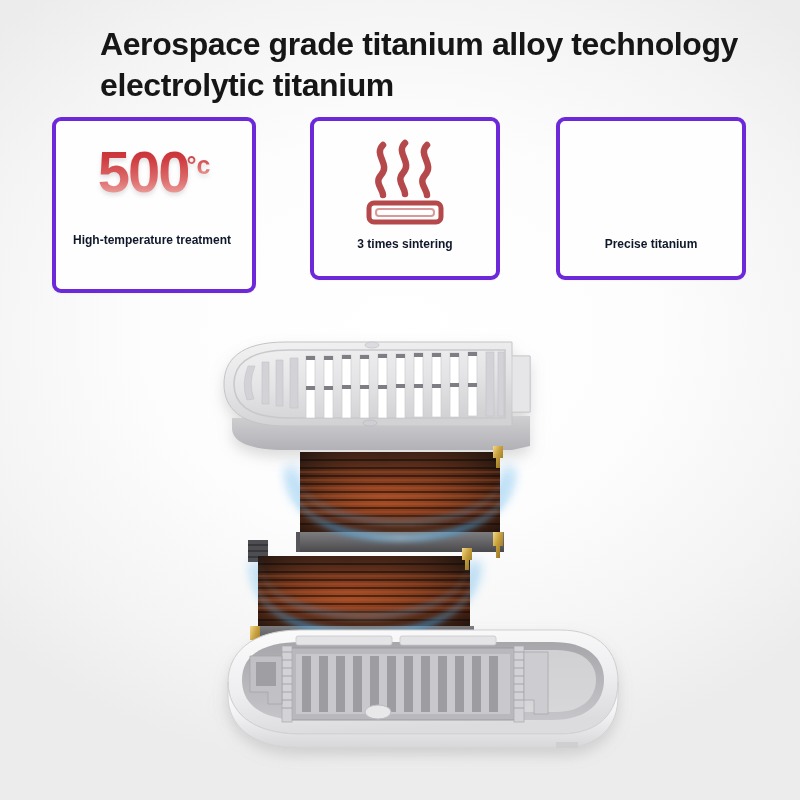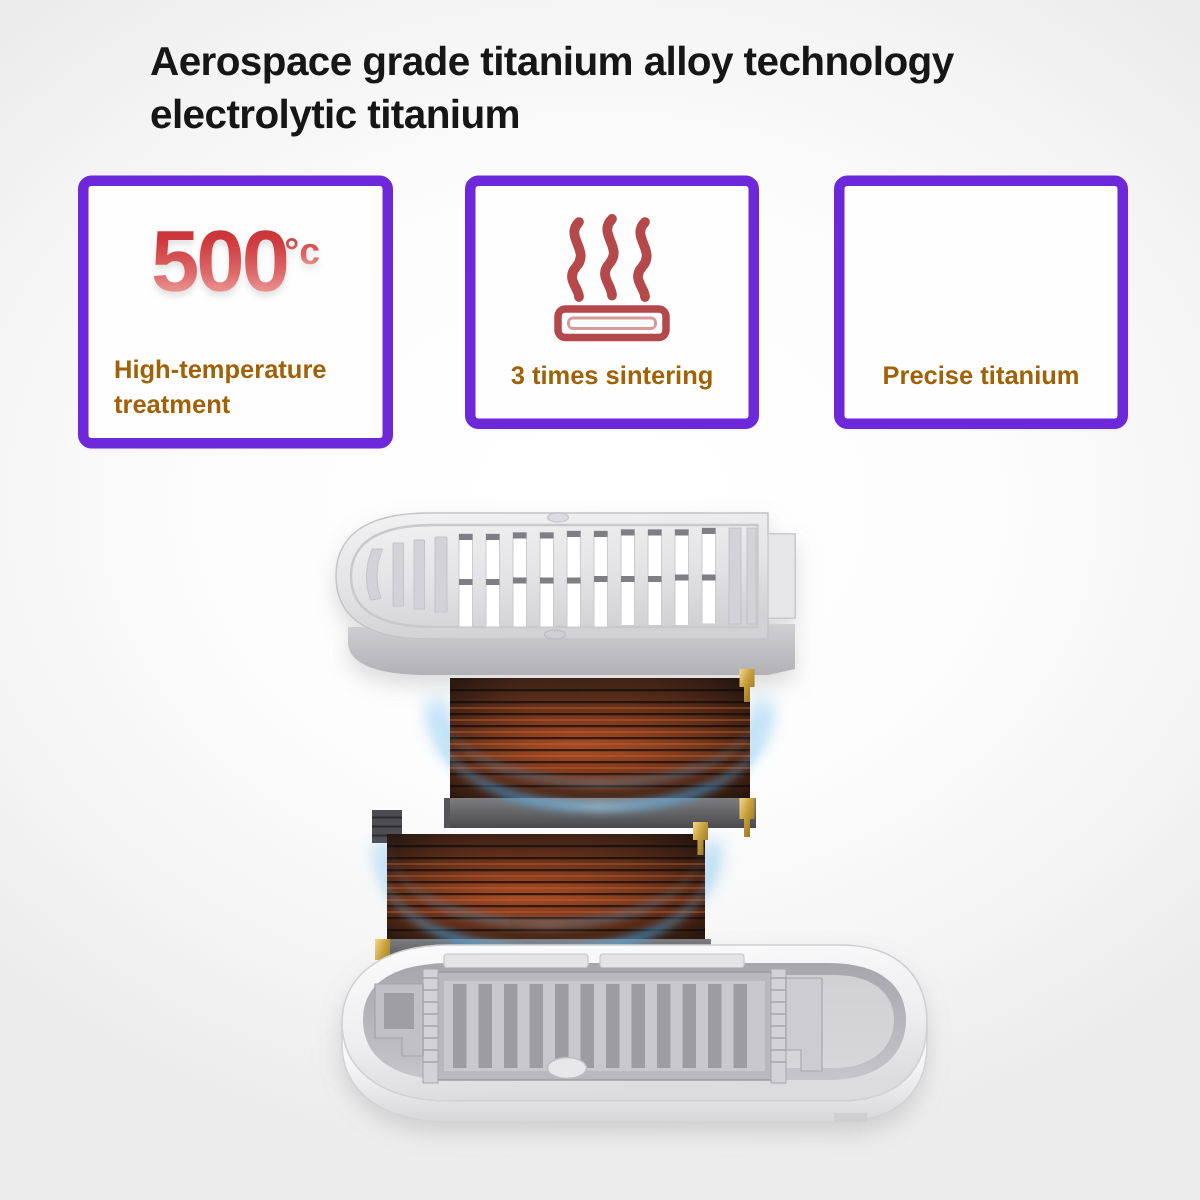--- a/index.html
+++ b/index.html
@@ -8,42 +8,42 @@
     font-family:"Liberation Sans", sans-serif;
     background:
       radial-gradient(ellipse 70% 55% at 50% 42%, #ffffff 0%, #fdfdfd 45%, #f4f4f4 78%, #ececec 100%),
       #f6f6f6;
     position:relative;
   }
 
   
   .headline{
     position:absolute;left:100px;top:24px;width:640px;
-    font-size:27px;font-weight:bold;line-height:1.28;
+    font-size:32px;font-weight:bold;line-height:1.28;
     color:#161616;letter-spacing:-0.4px;
   }
 
   
   .cards{position:absolute;left:0;top:117px;width:800px;height:175px;}
   .card{
     position:absolute;background:#fefefe;
-    border:7px solid #6d28d9;border-radius:9px;
+    border:4px solid #6d28d9;border-radius:9px;
     box-shadow:0 1px 2px rgba(0,0,0,.04);
   }
   #card-0{left:52px;top:0;width:196px;height:168px;}
   #card-1{left:310px;top:0;width:182px;height:155px;}
   #card-2{left:556px;top:0;width:182px;height:155px;}
 
   .card-icon{position:absolute;left:0;top:0;width:100%;}
   #card-0 .card-icon{height:110px;}
   #card-1 .card-icon, #card-2 .card-icon{height:108px;}
 
   .card-label{
     position:absolute;left:0;width:100%;
-    font-size:17px;font-weight:bold;color:#a16207;line-height:1.33;
+    font-size:12px;font-weight:bold;color:#0f172a;line-height:1.33;
   }
   #card-0 .card-label{top:112px;padding-left:17px;width:calc(100% - 17px);text-align:left;}
   #card-1 .card-label,#card-2 .card-label{top:116px;text-align:center;}
 
   
   .temp-wrap{
     position:absolute;left:0;top:22px;width:100%;
     text-align:center;line-height:1;
     filter:drop-shadow(0 3px 2px rgba(150,150,150,.28));
   }

